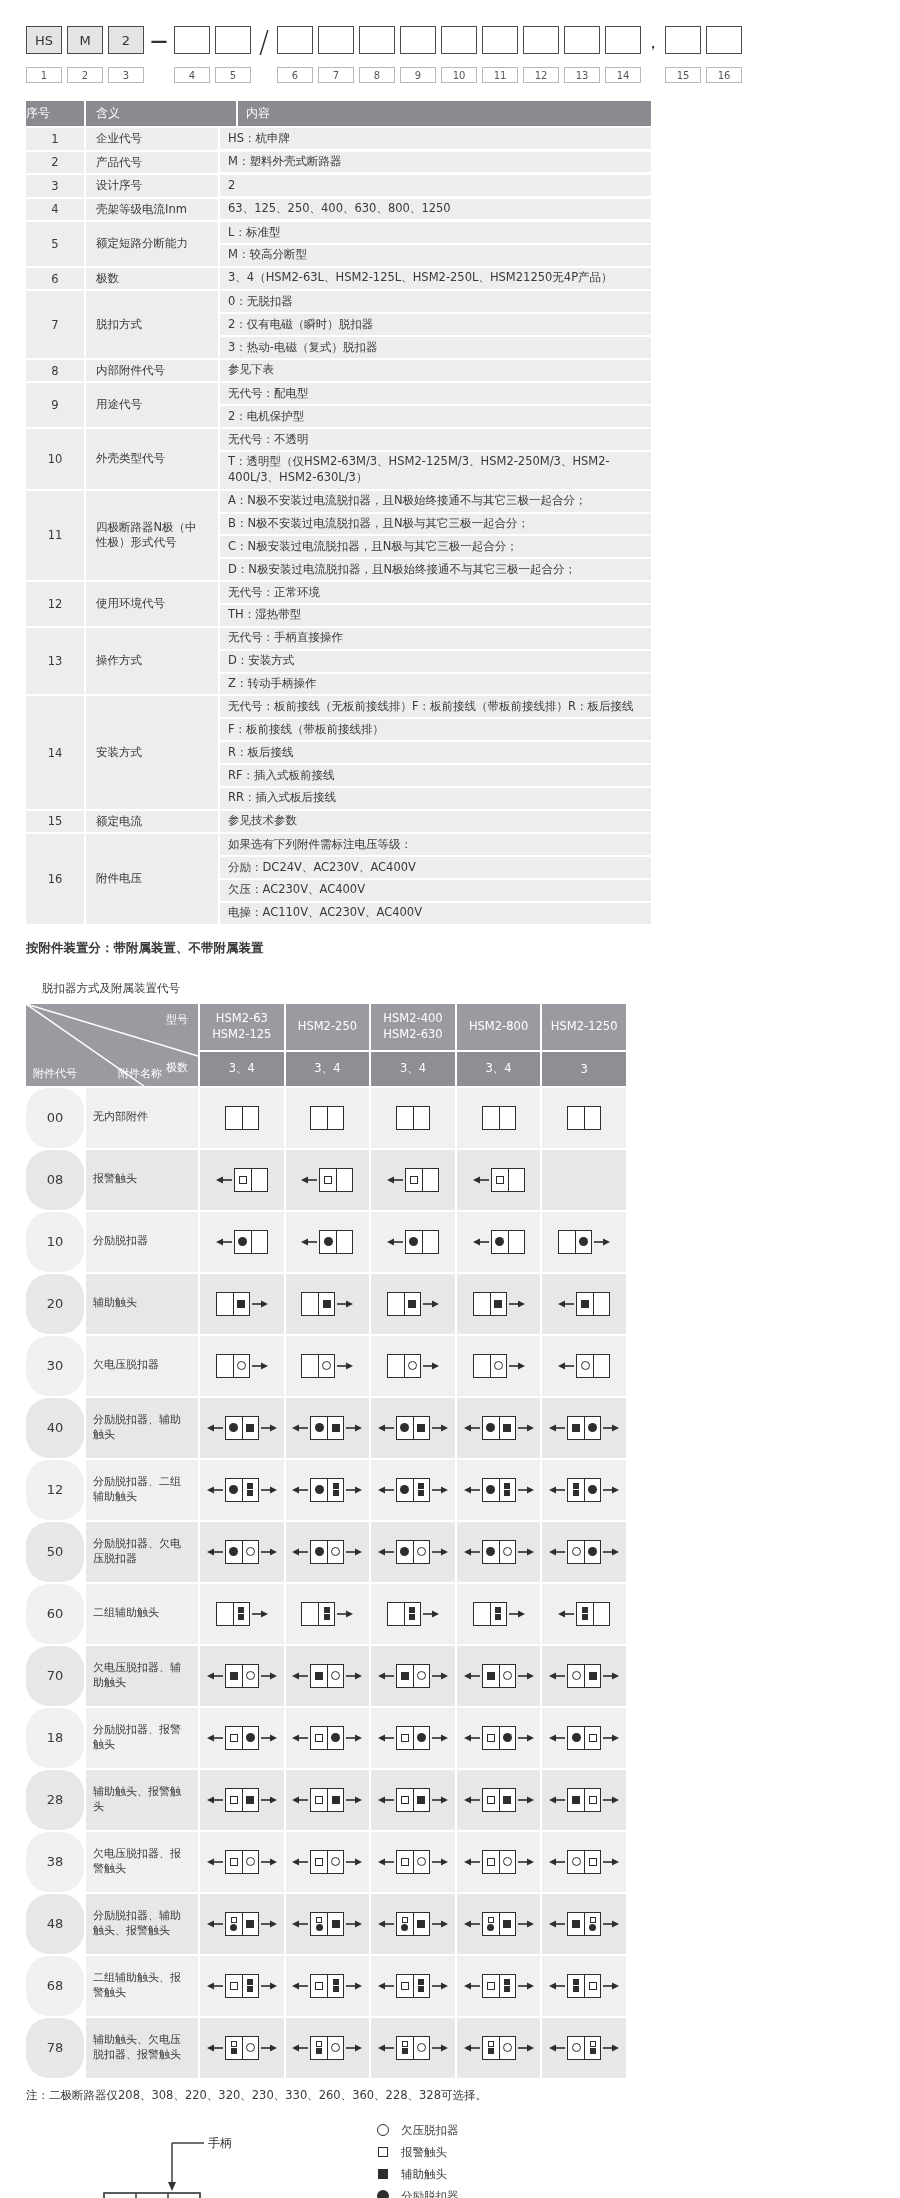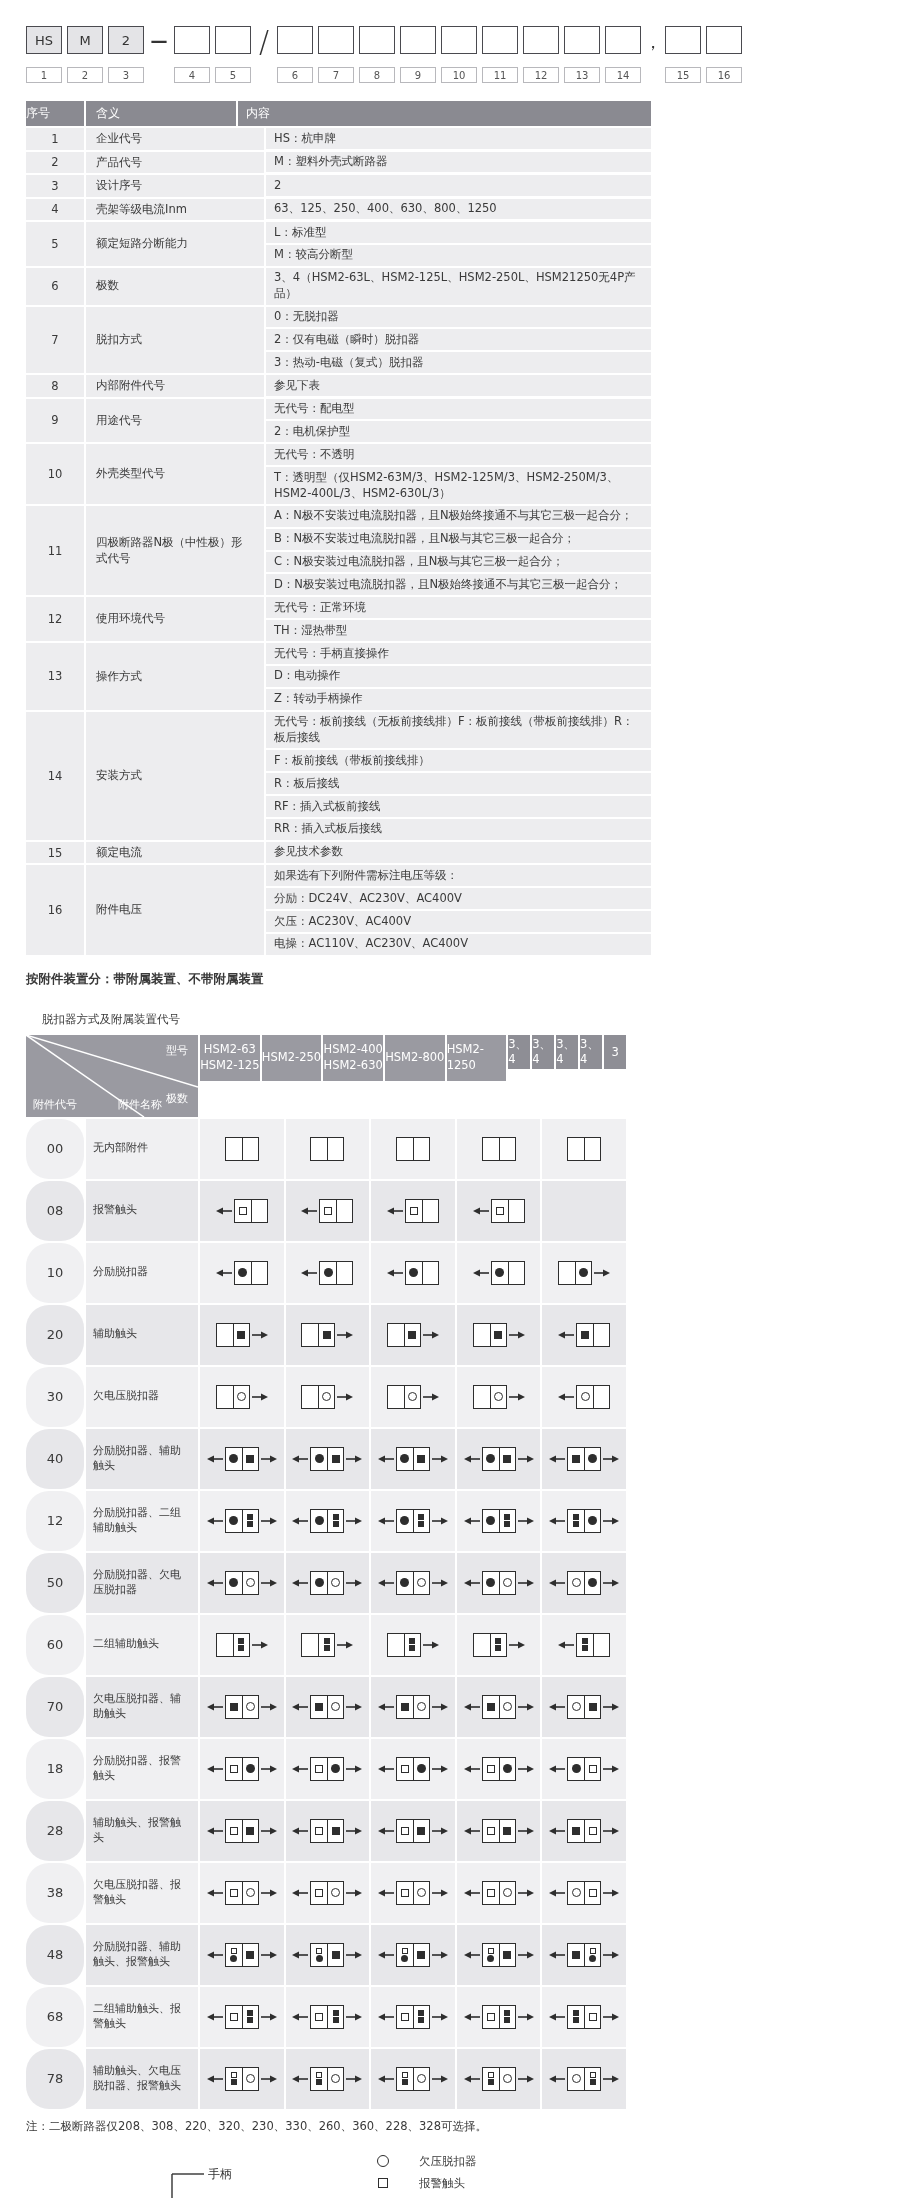--- a/index.html
+++ b/index.html
@@ -28,42 +28,42 @@
   
   .t1{width:625px;}
   .t1head{display:flex;gap:2px;}
   .t1head>div{background:var(--header-dark);color:#fff;font-size:12px;padding:4px 0;}
   .t1head .c1{width:58px;text-align:left;}
   .t1head .c2{width:150px;padding-left:10px;}
   .t1head .c3{flex:1;padding-left:8px;}
   .t1row{display:flex;gap:2px;margin-top:2px;}
   .t1no{width:58px;background:var(--cell-fill);display:flex;align-items:center;
         justify-content:center;font-size:11.5px;}
-  .t1meaning{width:178px;background:var(--cell-fill);display:flex;align-items:center;
+  .t1meaning{width:132px;background:var(--cell-fill);display:flex;align-items:center;
         padding:3px 10px;font-size:11.5px;line-height:1.35;}
   .t1content{flex:1;display:flex;flex-direction:column;gap:2px;}
   .t1line{background:var(--cell-fill);padding:2.5px 8px;font-size:11.5px;line-height:1.38;
         display:flex;align-items:center;}
 
   
   .bold-note{font-size:12.5px;font-weight:bold;margin:16px 0 24px 0;}
   .t2title{font-size:11.5px;margin:0 0 8px 16px;}
   .footnote{font-size:11.5px;margin:10px 0 16px 0;}
 
   
   .t2{width:600px;}
   .t2head{display:flex;gap:2px;}
   .t2corner{width:172px;height:82px;position:relative;background:var(--header-mid);flex:0 0 auto;}
   .t2corner svg{position:absolute;left:0;top:0;}
   .t2corner span{position:absolute;color:#fff;font-size:11px;}
   .lbl-model{top:8px;right:10px;}
   .lbl-poles{top:56px;right:10px;}
   .lbl-code{bottom:5px;left:7px;}
   .lbl-name{bottom:5px;left:92px;}
-  .t2hr{flex:1;display:flex;flex-direction:row;gap:2px;}
+  .t2hr{flex:1;display:flex;flex-direction:column;gap:2px;}
   .t2models{display:flex;gap:2px;height:46px;}
   .t2models>div{flex:1;background:var(--header-mid);color:#fff;font-size:11.5px;line-height:1.35;
         display:flex;flex-direction:column;align-items:center;justify-content:center;}
   .t2poles{display:flex;gap:2px;height:34px;}
   .t2poles>div{flex:1;background:var(--header-sub);color:#fff;font-size:11.5px;
         display:flex;align-items:center;justify-content:center;}
   .t2row{display:flex;gap:2px;margin-top:2px;min-height:60px;}
   .t2row>div{background:var(--row-light);}
   .t2row.alt>div{background:var(--row-alt);}
   .t2code{width:58px;flex:0 0 auto;display:flex;align-items:center;justify-content:center;font-size:13px;border-radius:23px;}
@@ -82,21 +82,21 @@
   .sym-alarm{width:8px;height:8px;border:1.5px solid var(--line);background:#fff;}
   .sym-aux{width:8px;height:8px;background:var(--line);}
   .sym-shunt{width:9px;height:9px;border-radius:50%;background:var(--line);}
   .sym-uv{width:9px;height:9px;border-radius:50%;border:1.5px solid var(--line);background:#fff;}
   .bk-comp.stacked .sym-alarm,.bk-comp.stacked .sym-aux{width:6px;height:6px;}
   .bk-comp.stacked .sym-shunt,.bk-comp.stacked .sym-uv{width:7px;height:7px;}
 
   
   .bottom{display:flex;align-items:flex-start;gap:48px;margin-top:10px;}
   .legend{display:flex;flex-direction:column;gap:7px;padding-top:4px;}
-  .legend-item{display:flex;align-items:center;gap:27px;font-size:11.5px;}
+  .legend-item{display:flex;align-items:center;gap:9px;font-size:11.5px;}
   .legend-sym{width:18px;display:flex;align-items:center;justify-content:center;}
   .legend .sym-alarm,.legend .sym-aux{width:10px;height:10px;}
   .legend .sym-shunt,.legend .sym-uv{width:12px;height:12px;}
   .install text{font-size:12px;fill:#333;}
 </style>
 </head>
 <body>
 
 <div class="page">
 
@@ -268,21 +268,21 @@
           <div class="t1content">
             <div class="t1line">无代号：正常环境</div>
             <div class="t1line">TH：湿热带型</div>
           </div>
         </div>
         <div class="t1row">
           <div class="t1no">13</div>
           <div class="t1meaning">操作方式</div>
           <div class="t1content">
             <div class="t1line">无代号：手柄直接操作</div>
-            <div class="t1line">D：电动操作</div>
+            <div class="t1line">D：安装方式</div>
             <div class="t1line">Z：转动手柄操作</div>
           </div>
         </div>
         <div class="t1row">
           <div class="t1no">14</div>
           <div class="t1meaning">安装方式</div>
           <div class="t1content">
             <div class="t1line">无代号：板前接线（无板前接线排）F：板前接线（带板前接线排）R：板后接线</div>
             <div class="t1line">F：板前接线（带板前接线排）</div>
             <div class="t1line">R：板后接线</div>

